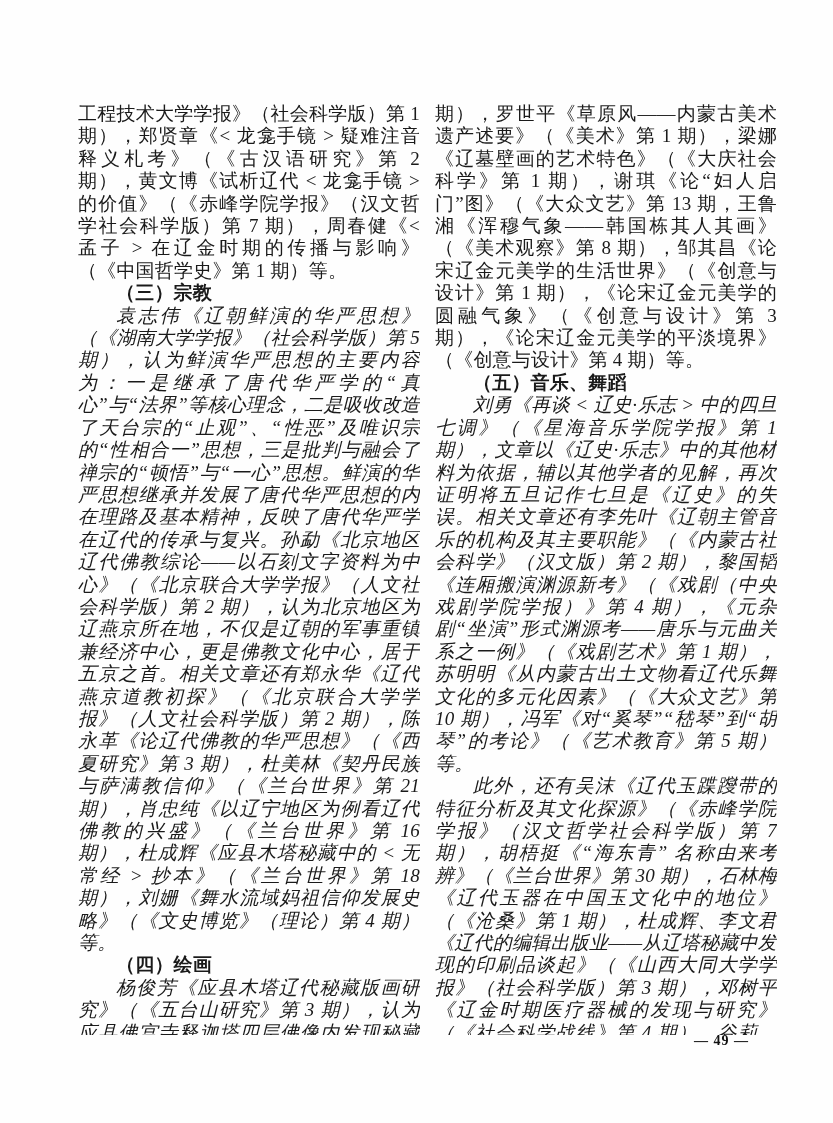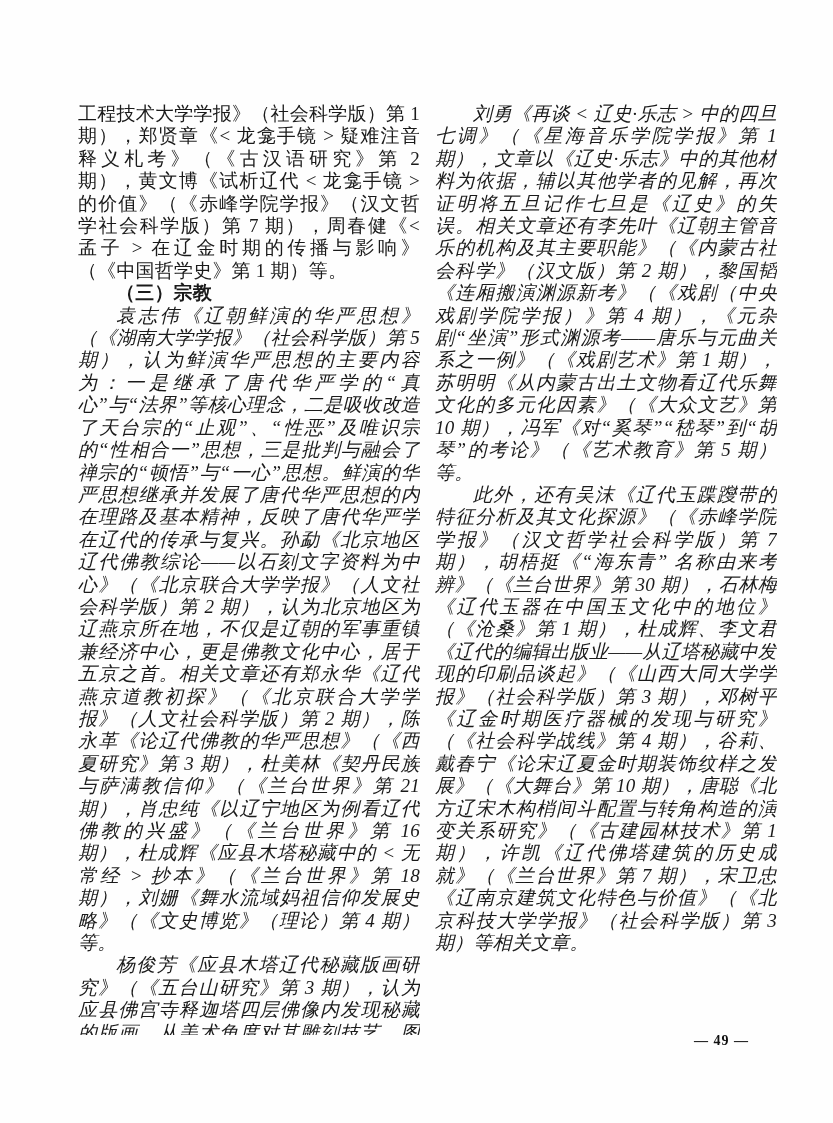--- a/index.html
+++ b/index.html
@@ -57,22 +57,25 @@
 </style>
 </head>
 <body>
 
 <div class="page">
   <div class="columns">
     <div class="column">
       <p class="cont">工程技术大学学报》（社会科学版）第 1 期），郑贤章《&lt; 龙龛手镜 &gt; 疑难注音释义札考》（《古汉语研究》第 2 期），黄文博《试析辽代 &lt; 龙龛手镜 &gt; 的价值》（《赤峰学院学报》（汉文哲学社会科学版）第 7 期），周春健《&lt; 孟子 &gt; 在辽金时期的传播与影响》（《中国哲学史》第 1 期）等。</p>
       <p class="subhead">（三）宗教</p>
       <p class="para">袁志伟《辽朝鲜演的华严思想》（《湖南大学学报》（社会科学版）第 5 期），认为鲜演华严思想的主要内容为：一是继承了唐代华严学的“真心”与“法界”等核心理念，二是吸收改造了天台宗的“止观”、“性恶”及唯识宗的“性相合一”思想，三是批判与融会了禅宗的“顿悟”与“一心”思想。鲜演的华严思想继承并发展了唐代华严思想的内在理路及基本精神，反映了唐代华严学在辽代的传承与复兴。孙勐《北京地区辽代佛教综论——以石刻文字资料为中心》（《北京联合大学学报》（人文社会科学版）第 2 期），认为北京地区为辽燕京所在地，不仅是辽朝的军事重镇兼经济中心，更是佛教文化中心，居于五京之首。相关文章还有郑永华《辽代燕京道教初探》（《北京联合大学学报》（人文社会科学版）第 2 期），陈永革《论辽代佛教的华严思想》（《西夏研究》第 3 期），杜美林《契丹民族与萨满教信仰》（《兰台世界》第 21 期），肖忠纯《以辽宁地区为例看辽代佛教的兴盛》（《兰台世界》第 16 期），杜成辉《应县木塔秘藏中的 &lt; 无常经 &gt; 抄本》（《兰台世界》第 18 期），刘姗《舞水流域妈祖信仰发展史略》（《文史博览》（理论）第 4 期）等。</p>
+      <p class="subhead">（四）绘画</p>
       <p class="para">杨俊芳《应县木塔辽代秘藏版画研究》（《五台山研究》第 3 期），认为应县佛宫寺释迦塔四层佛像内发现秘藏的版画，从美术角度对其雕刻技艺、图像样式进行分析，上承唐代宗教壁画，下启明清版画，代表着 10 世纪前后中国佛教造像的最高水平，是辽金佛教造像的经典样式和基本范例，对研究辽代宗教传播、雕版印刷和服饰都有重大意义。张倩《早期辽代契丹贵族墓室壁画的特征——以宝山 M1_M2 墓墓室壁画为例》（《荣宝斋》第 4 期），通过对主要分布于中京、上京道辖区内的早期契丹贵族墓葬壁画进行分析、研究，发现其墓葬壁画的发展有着自身的民族特色，并不是传统所认为的对汉族文化的一味模仿，壁画所呈现出的双重性、开拓性和民族性构成了辽代美术独具一格的特色，是中华民族多元一体美术史的重要组成部分。相关文章还有刘亢《&lt; 卓歇图 &gt; 的社会文化特征解读》（《美术大观》第 10 期），魏聪聪《“契丹族” 画家胡瓌小考》《天津美术学院学报》第 2</p>
     </div>
     <div class="column">
+      <p class="cont">期），罗世平《草原风——内蒙古美术遗产述要》（《美术》第 1 期），梁娜《辽墓壁画的艺术特色》（《大庆社会科学》第 1 期），谢琪《论“妇人启门”图》（《大众文艺》第 13 期，王鲁湘《浑穆气象——韩国栋其人其画》（《美术观察》第 8 期），邹其昌《论宋辽金元美学的生活世界》（《创意与设计》第 1 期），《论宋辽金元美学的圆融气象》（《创意与设计》第 3 期），《论宋辽金元美学的平淡境界》（《创意与设计》第 4 期）等。</p>
+      <p class="subhead">（五）音乐、舞蹈</p>
       <p class="para">刘勇《再谈 &lt; 辽史·乐志 &gt; 中的四旦七调》（《星海音乐学院学报》第 1 期），文章以《辽史·乐志》中的其他材料为依据，辅以其他学者的见解，再次证明将五旦记作七旦是《辽史》的失误。相关文章还有李先叶《辽朝主管音乐的机构及其主要职能》（《内蒙古社会科学》（汉文版）第 2 期），黎国韬《连厢搬演渊源新考》（《戏剧（中央戏剧学院学报）》第 4 期），《元杂剧“坐演”形式渊源考——唐乐与元曲关系之一例》（《戏剧艺术》第 1 期），苏明明《从内蒙古出土文物看辽代乐舞文化的多元化因素》（《大众文艺》第 10 期），冯军《对“奚琴”“嵇琴”到“胡琴”的考论》（《艺术教育》第 5 期）等。</p>
       <p class="para">此外，还有吴沫《辽代玉蹀躞带的特征分析及其文化探源》（《赤峰学院学报》（汉文哲学社会科学版）第 7 期），胡梧挺《“海东青” 名称由来考辨》（《兰台世界》第 30 期），石林梅《辽代玉器在中国玉文化中的地位》（《沧桑》第 1 期），杜成辉、李文君《辽代的编辑出版业——从辽塔秘藏中发现的印刷品谈起》（《山西大同大学学报》（社会科学版）第 3 期），邓树平《辽金时期医疗器械的发现与研究》（《社会科学战线》第 4 期），谷莉、戴春宁《论宋辽夏金时期装饰纹样之发展》（《大舞台》第 10 期），唐聪《北方辽宋木构梢间斗配置与转角构造的演变关系研究》（《古建园林技术》第 1 期），许凯《辽代佛塔建筑的历史成就》（《兰台世界》第 7 期），宋卫忠《辽南京建筑文化特色与价值》（《北京科技大学学报》（社会科学版）第 3 期）等相关文章。</p>
 
     </div>
   </div>
   <div class="pagenum">— 49 —</div>
 </div>
 
 </body></html>

